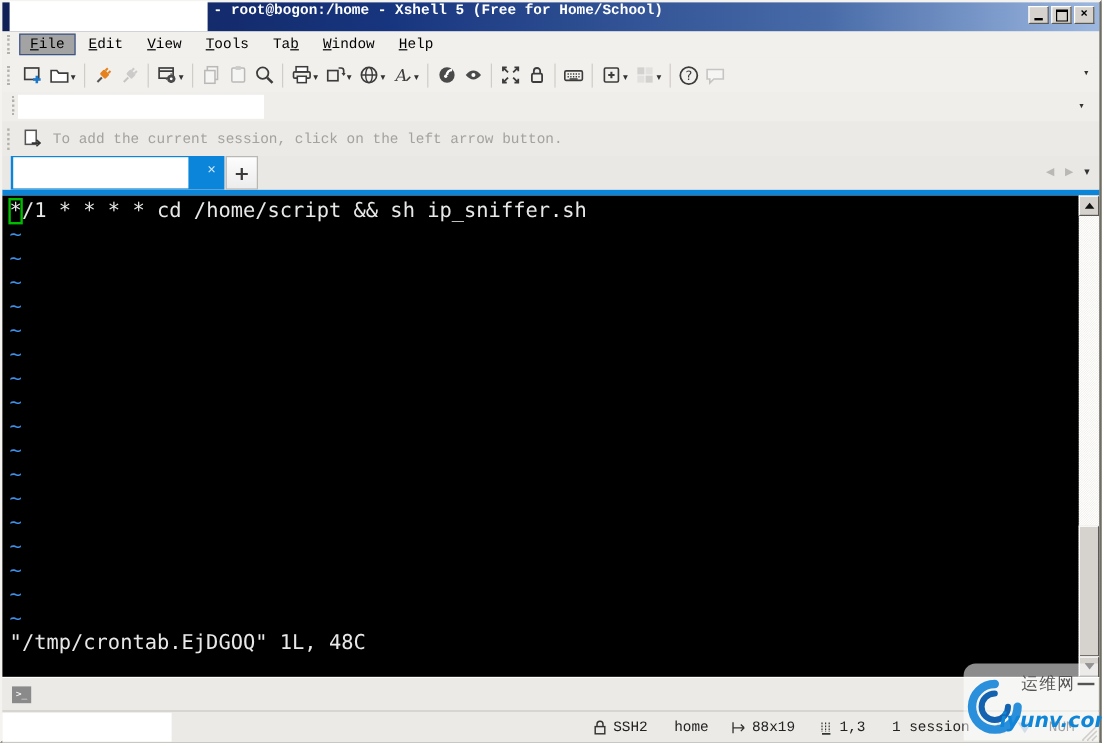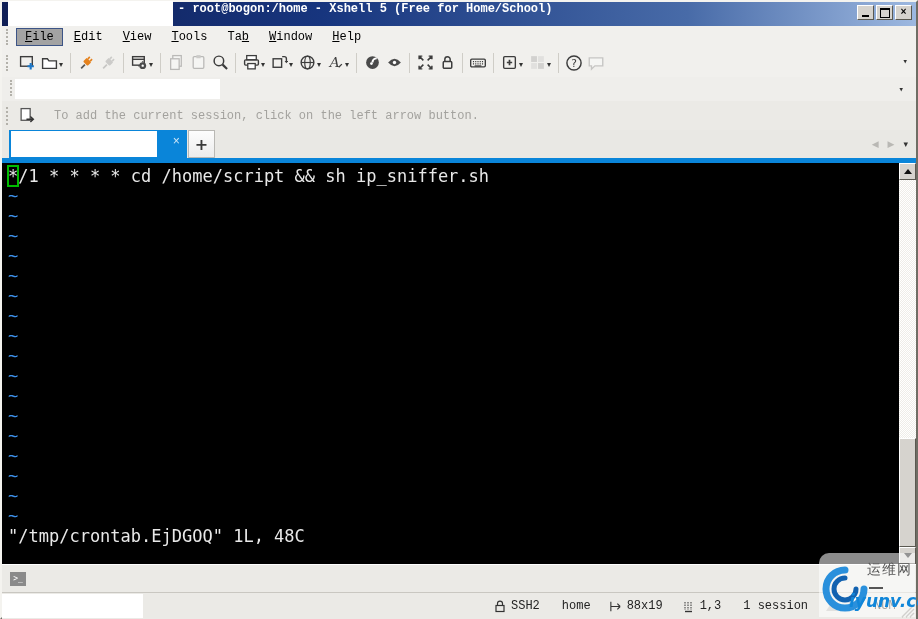--- a/index.html
+++ b/index.html
@@ -32,21 +32,21 @@
   .sep{width:0;height:20px;border-left:1px solid #cfcdc7;margin:0 4px;}
   .caret{font-size:8px;color:#333;margin:4px 3px 0 -1px;font-family:"DejaVu Sans",sans-serif;}
   .tb-overflow{position:absolute;right:8px;top:8px;font-size:9px;color:#333;}
   
   .addressbar{height:24px;background:#efeeeb;position:relative;}
   .addr-redact{position:absolute;left:13px;top:2px;width:205px;height:20px;background:#fff;}
   .combo-arrow{position:absolute;right:12px;top:7px;font-size:9px;color:#333;}
   
   .infobar{height:29px;background:#ebeae6;display:flex;align-items:center;font-size:12px;color:#a3a29e;}
   .infobar .grip{height:18px}
-  .info-text{margin-left:16px;}
+  .info-text{margin-left:6px;}
   
   .tabbar{height:28px;background:#e9e8e4;display:flex;align-items:stretch;position:relative;}
   .tab{width:178px;margin-left:7px;background:var(--tab-active,#0a85d9);position:relative;
        display:flex;align-items:center;}
   .tab-redact{position:absolute;left:2px;top:1px;width:146px;height:26px;background:#fff;}
   .tab-close{position:absolute;right:7px;top:5px;color:#cfe7f8;font-size:12px;line-height:14px;}
   .newtab{width:25px;margin-left:1px;background:linear-gradient(#fdfdfd,#ececec);border:1px solid #b9b8b4;
           font-size:16px;font-weight:bold;color:#3a3a3a;display:flex;align-items:center;justify-content:center;
           font-family:"DejaVu Sans",sans-serif;}
   .tab-nav{position:absolute;right:8px;top:0;height:100%;display:flex;align-items:center;gap:9px;
@@ -83,21 +83,21 @@
   .statusbar{height:26px;background:#ebeae6;position:relative;font-size:12px;color:#222;
              display:flex;align-items:center;border-top:1px solid #c9c7c1;}
   .sb-redact{position:absolute;left:0;top:1px;width:141px;height:24px;background:#fff;z-index:5;}
   .sb-item{display:flex;align-items:center;gap:5px;white-space:nowrap;}
   .sb-arrows{display:flex;gap:10px;margin-left:18px;}
   .sb-up{width:0;height:0;border-left:6px solid transparent;border-right:6px solid transparent;border-bottom:9px solid #bdbcb8;}
   .sb-dn{width:0;height:0;border-left:6px solid transparent;border-right:6px solid transparent;border-top:9px solid #9fb4ca;}
   .sb-num{position:absolute;left:872px;color:#333;}
   .sb-grip{position:absolute;right:1px;bottom:1px;}
   
-  .watermark{position:absolute;right:1px;bottom:0;width:96px;height:64px;z-index:30;
+  .watermark{position:absolute;right:1px;bottom:0;width:112px;height:64px;z-index:30;
              background:rgba(255,255,255,.55);border-radius:10px 0 0 0;}
   .wm-swirl{position:absolute;left:2px;bottom:4px;}
   .wm-cn{position:absolute;left:48px;top:8px;font-size:14px;color:#555;letter-spacing:1px;
          font-family:"DejaVu Sans",sans-serif;border-bottom:0;}
   .wm-cn::after{content:"";display:inline-block;width:14px;height:2px;background:#555;margin:0 0 3px 2px;}
   .wm-domain{position:absolute;left:30px;bottom:6px;font-size:17px;font-weight:bold;color:#1086d9;
              font-family:"DejaVu Sans",sans-serif;font-style:italic;}
 </style>
 </head>
 <body>

